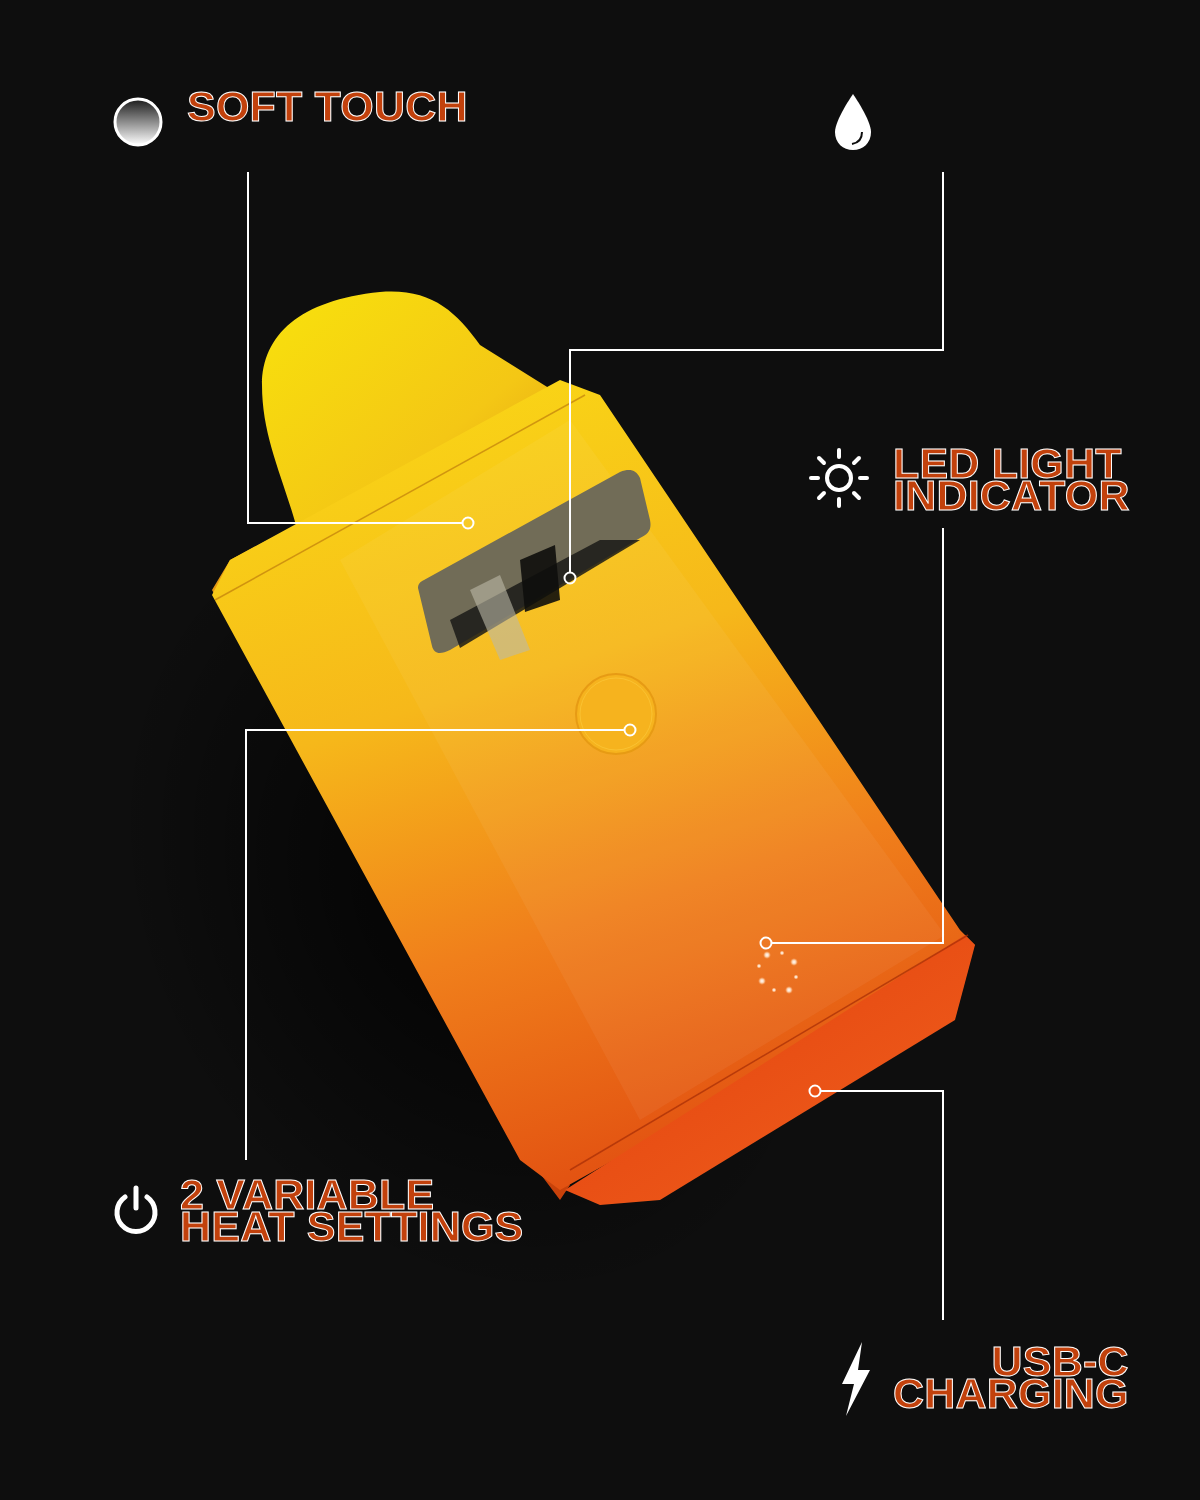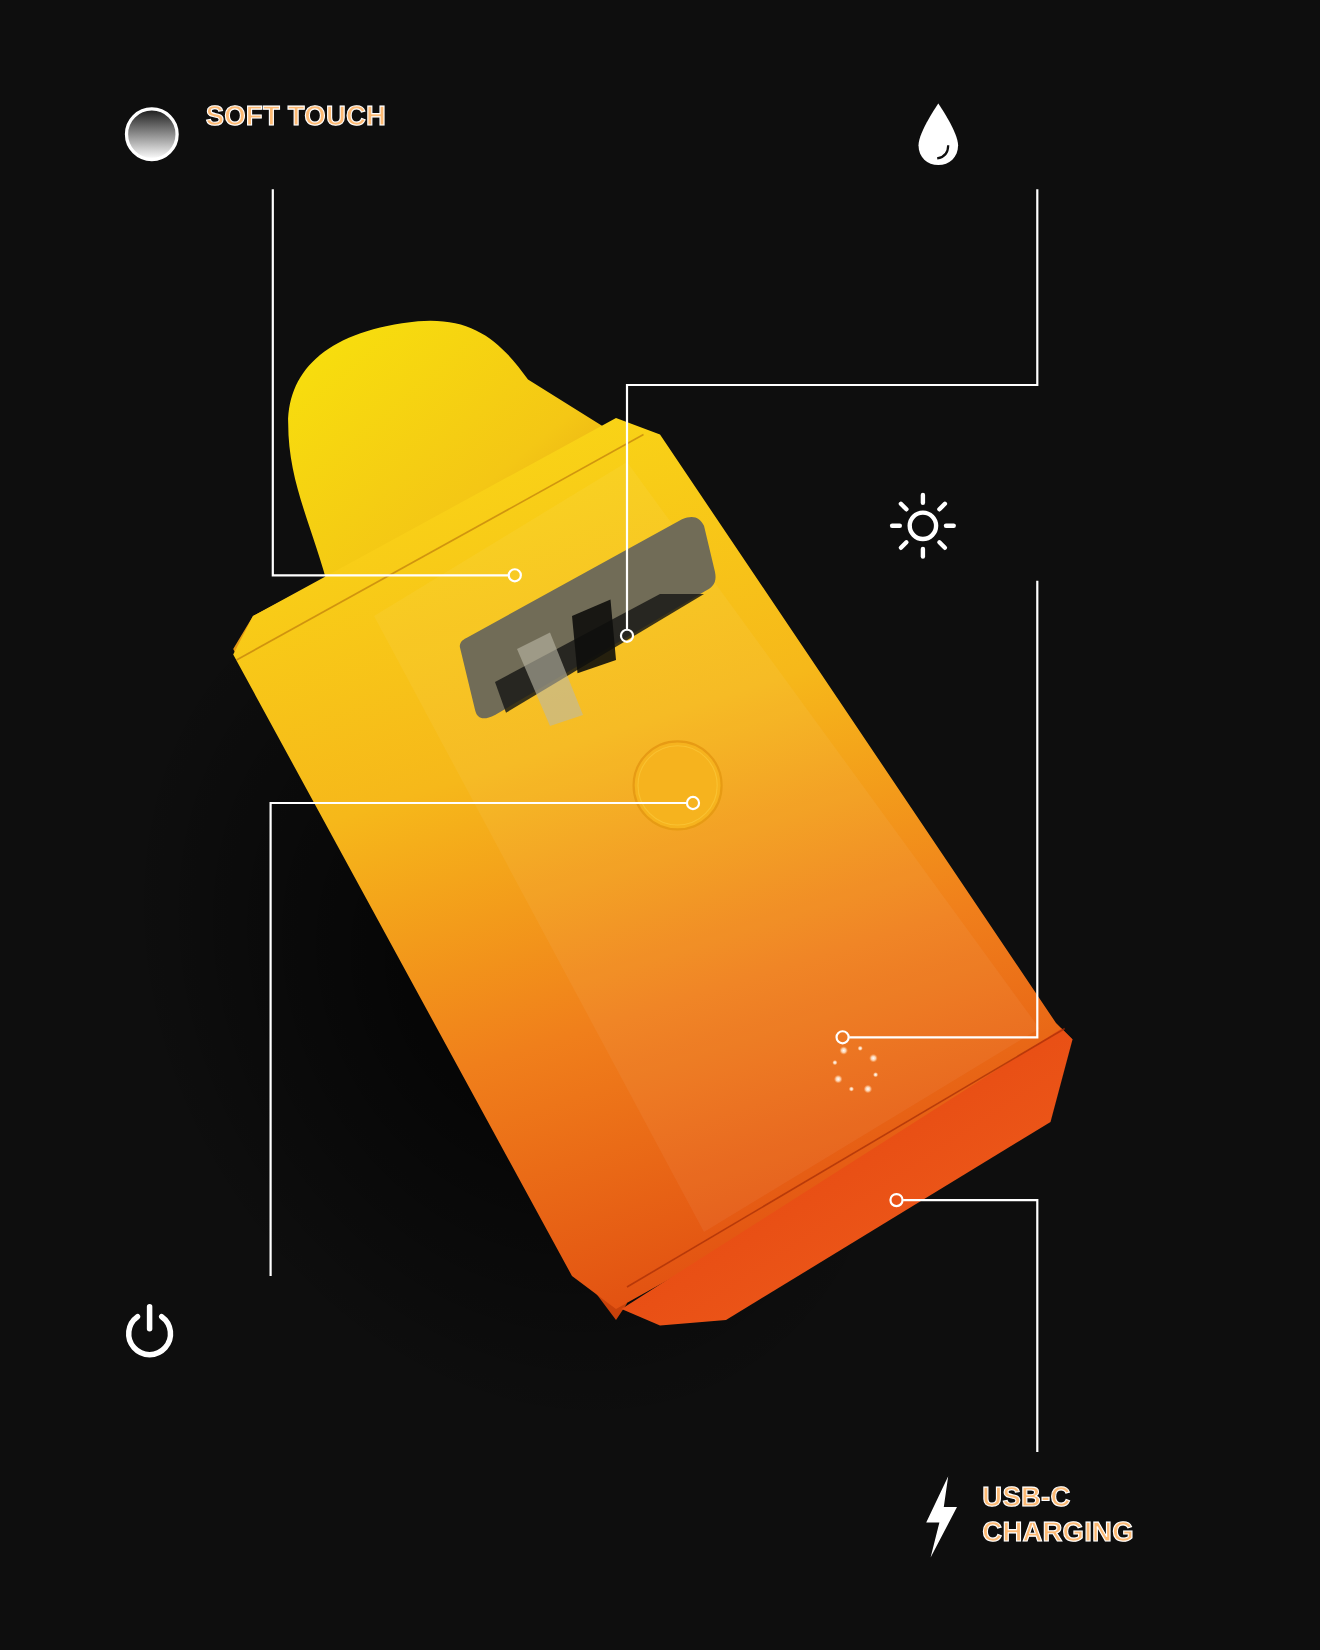--- a/index.html
+++ b/index.html
@@ -9,23 +9,23 @@
     font-family: "Liberation Sans", "DejaVu Sans", sans-serif;
     position: relative;
   }
   .canvas { position: absolute; left: 0; top: 0; width: 1200px; height: 1500px; }
   .device-svg { position: absolute; left: 0; top: 0; }
   .callout {
     position: absolute;
     display: flex; align-items: center;
   }
   .callout .label {
-    color: #fdba74;
+    color: #c2410c;
     font-weight: 900;
-    font-size: 25px;
+    font-size: 43px;
     line-height: 32px;
     letter-spacing: 0.2px;
     text-transform: uppercase;
     -webkit-text-stroke: 1px #ffffff;
   }
   .callout .label span { display: block; }
   .icon { position: absolute; }
 </style>
 </head>
 <body>
@@ -150,33 +150,45 @@
         <line x1="31" y1="52" x2="31" y2="59"></line>
         <line x1="3" y1="31" x2="10" y2="31"></line>
         <line x1="52" y1="31" x2="59" y2="31"></line>
         <line x1="11" y1="11" x2="16" y2="16"></line>
         <line x1="46" y1="46" x2="51" y2="51"></line>
         <line x1="51" y1="11" x2="46" y2="16"></line>
         <line x1="16" y1="46" x2="11" y2="51"></line>
       </g>
     </svg>
   </div>
+  <div class="callout" style="left:893px; top:447px;">
+    <div class="label">
+      <span>LED LIGHT</span>
+      <span>INDICATOR</span>
+    </div>
+  </div>
 
   <div class="icon" style="left:110px; top:1184px;">
     <svg width="52" height="54" viewBox="0 0 52 54">
       <path d="M15,13 A19,19 0 1,0 37,13" fill="none" stroke="#ffffff" stroke-width="5" stroke-linecap="round"></path>
       <line x1="26" y1="4" x2="26" y2="24" stroke="#ffffff" stroke-width="5" stroke-linecap="round"></line>
     </svg>
   </div>
+  <div class="callout" style="left:180px; top:1178px;">
+    <div class="label">
+      <span>2 VARIABLE</span>
+      <span>HEAT SETTINGS</span>
+    </div>
+  </div>
 
   <div class="icon" style="left:836px; top:1340px;">
     <svg width="38" height="78" viewBox="0 0 38 78">
       <path d="M26,2 L6,44 L18,44 L10,76 L34,30 L22,30 Z" fill="#ffffff"></path>
     </svg>
   </div>
-  <div class="callout" style="left:893px; top:1345px;">
+  <div class="callout" style="left:893px; top:1345px;text-align:right;">
     <div class="label">
       <span>USB-C</span>
       <span>CHARGING</span>
     </div>
   </div>
 
 </div>
 
 </body></html>

